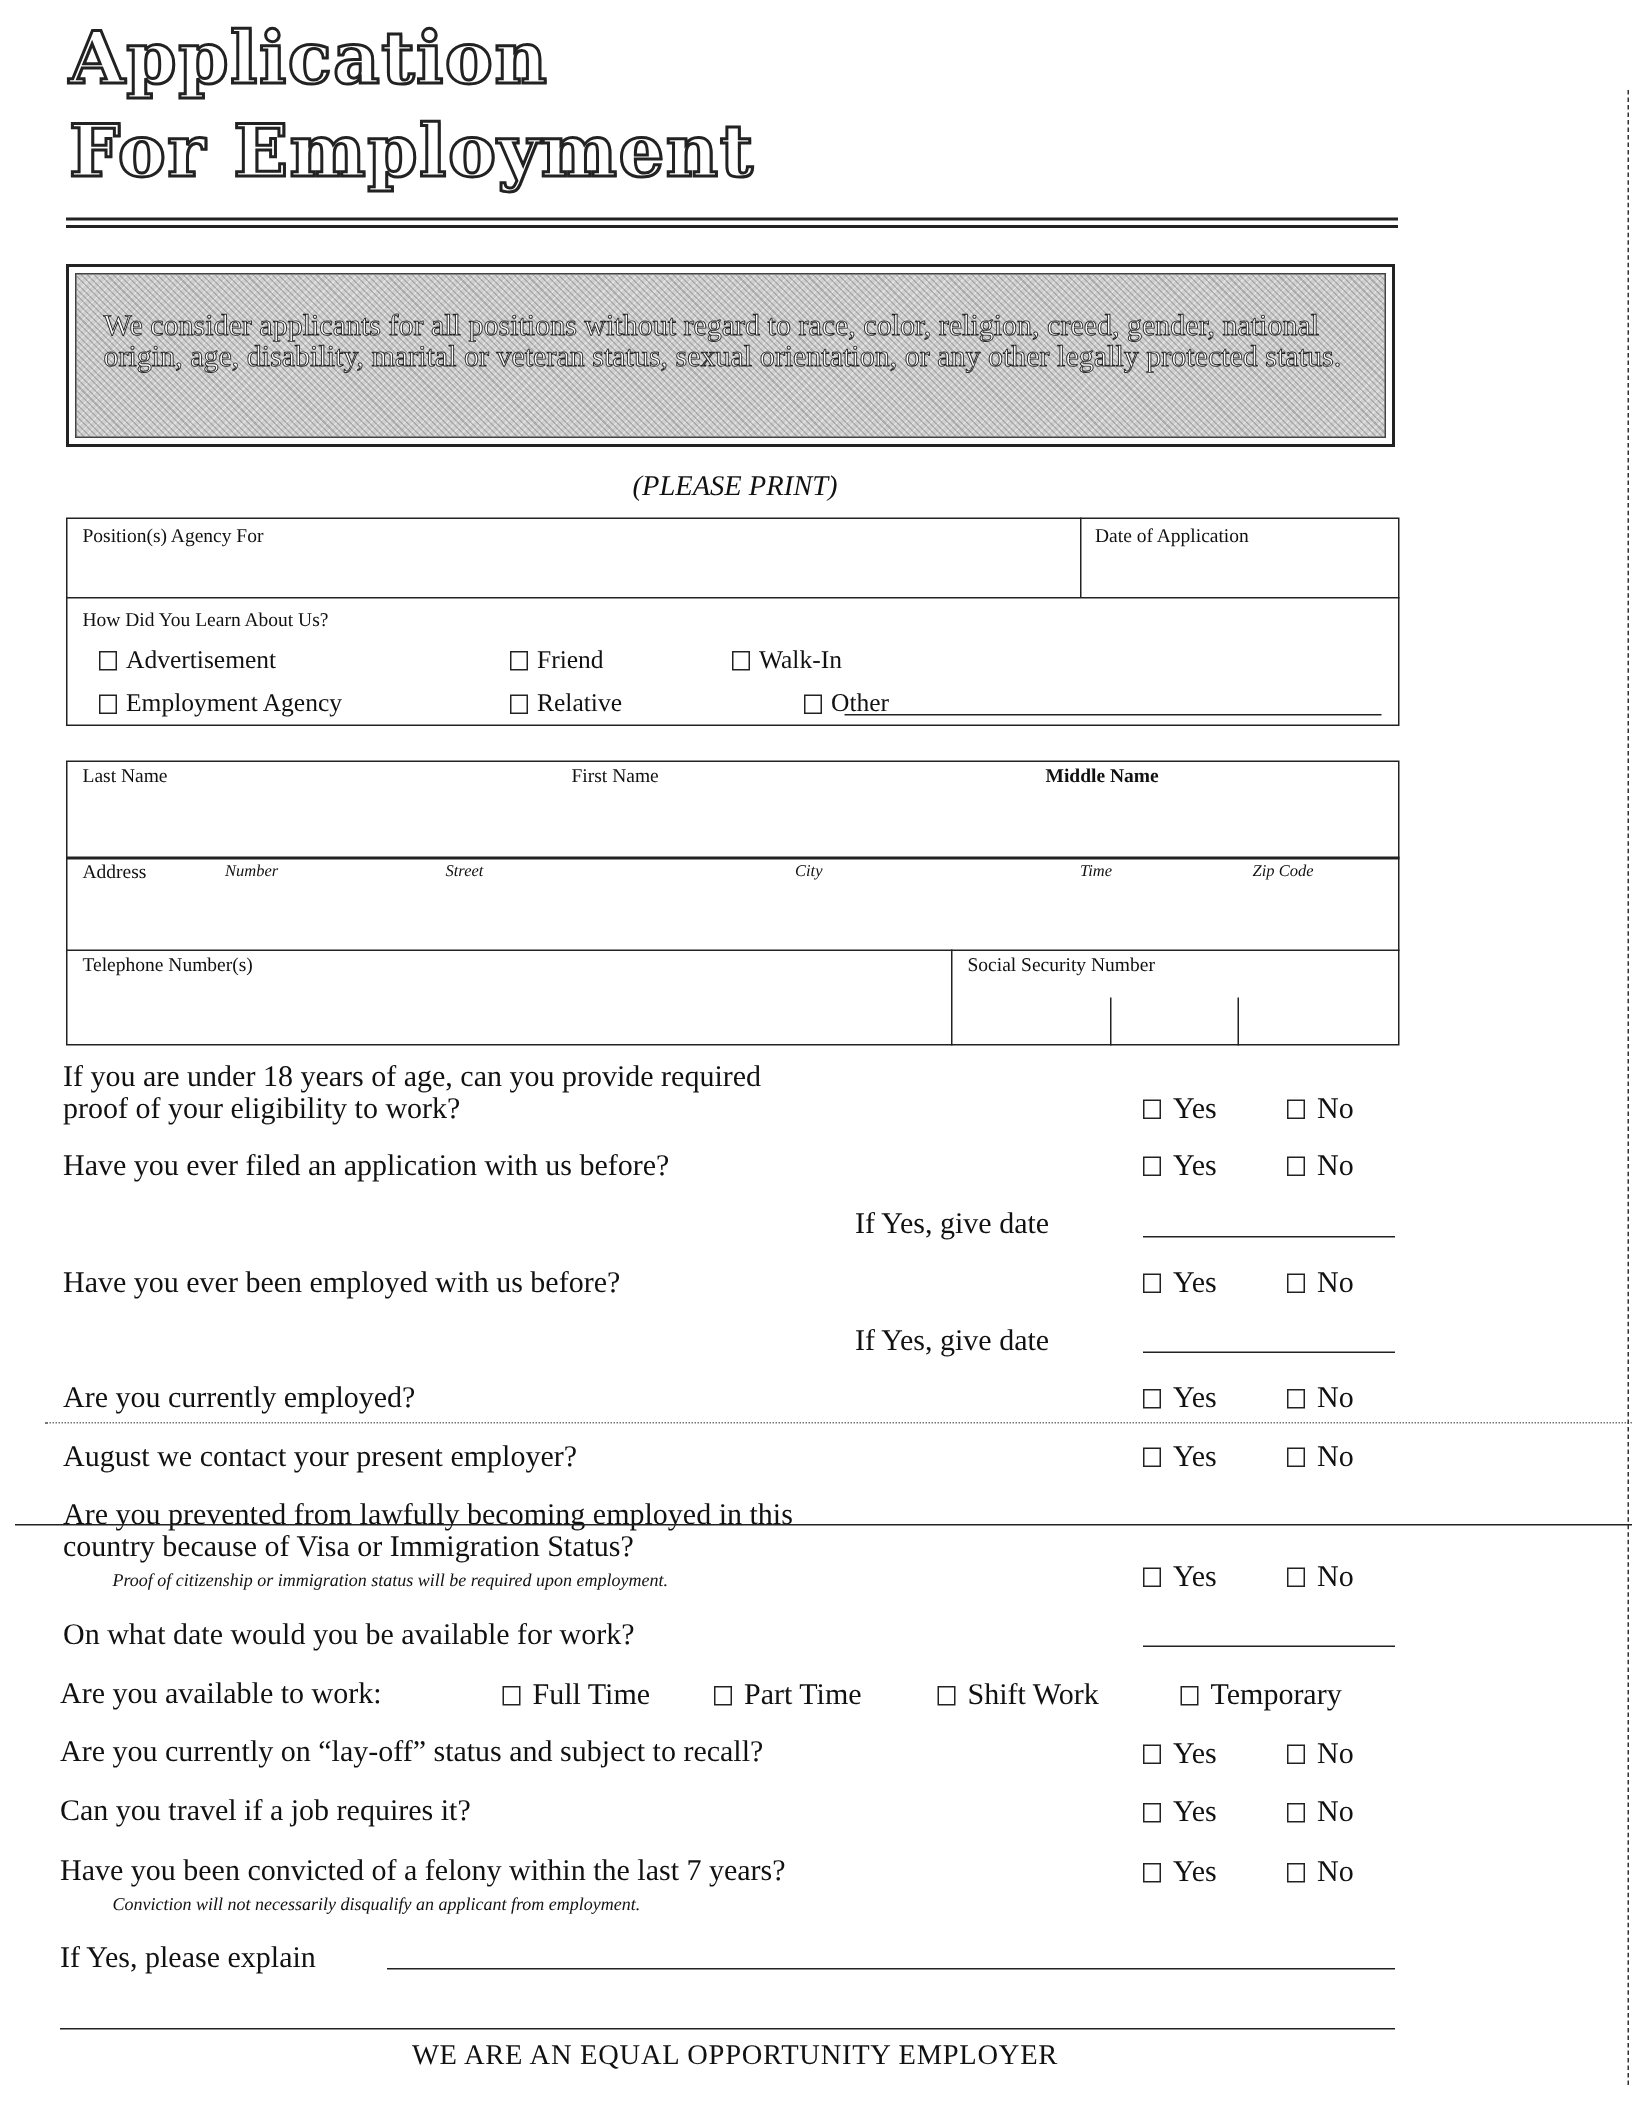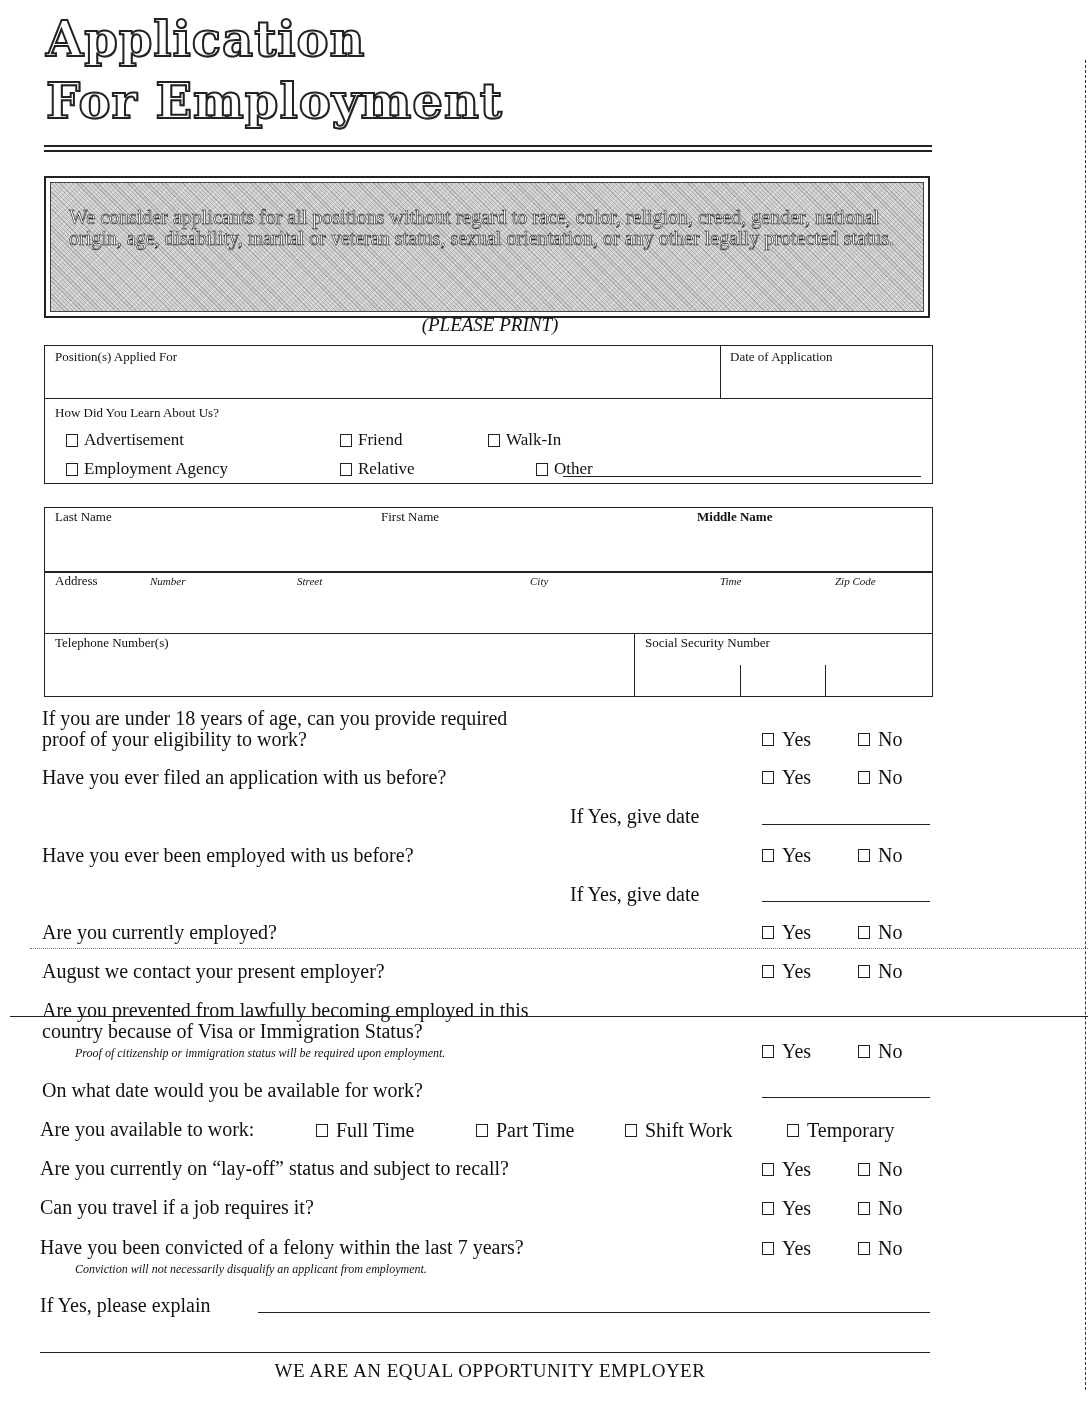--- a/index.html
+++ b/index.html
@@ -12,21 +12,21 @@
   .title {
     font-family: "DejaVu Serif", serif; font-weight: bold;
     font-size: 48px; line-height: 50px; letter-spacing: 1px;
     color: #fff;
     -webkit-text-stroke: 2px #222;
     text-shadow: 1px 1px 0 #777;
     background: none;
   }
   .rule { position: absolute; left: 44px; width: 888px; border-top: 2px solid #222; height: 0; }
   .notice-outer {
-    position: absolute; left: 44px; top: 176px; width: 886px; height: 142px;
+    position: absolute; left: 44px; top: 176px; width: 886px; height: 122px;
     border: 2px solid #222; box-sizing: border-box;
   }
   .notice-inner {
     position: absolute; left: 4px; top: 4px; right: 4px; bottom: 4px;
     border: 1px solid #444;
     background-color: #cfcfcf;
     background-image:
       repeating-linear-gradient(45deg, rgba(0,0,0,0.18) 0 1px, transparent 1px 3px),
       repeating-linear-gradient(-45deg, rgba(255,255,255,0.35) 0 1px, transparent 1px 4px);
   }
@@ -71,21 +71,21 @@
     <div class="notice-text">We consider applicants for all positions without regard to race, color, religion, creed, gender, national origin, age, disability, marital or veteran status, sexual orientation, or any other legally protected status.</div>
   </div>
 </div>
 
 <div class="print-label">(PLEASE PRINT)</div>
 
 <div class="box" style="left:44px; top:345px; width:889px; height:139px;"></div>
 <div class="vline" style="left:720px; top:345px; height:53px;"></div>
 <div class="hline" style="left:44px; top:398px; width:889px;"></div>
 
-<div class="field-label" style="left:55px; top:349px;">Position(s) Applied For</div>
+<div class="field-label" style="left:55px; top:349px;">Position(s) Agency For</div>
 <div class="abs" style="left:46px; top:366px; width:670px; height:30px;"></div>
 <div class="field-label" style="left:730px; top:349px;">Date of Application</div>
 <div class="abs" style="left:724px; top:366px; width:205px; height:30px;"></div>
 
 <div class="field-label" style="left:55px; top:405px;">How Did You Learn About Us?</div>
 
 <div class="opt" style="left:66px; top:430px;">
   <span class="cb"></span>
   <span>Advertisement</span>
 </div>
@@ -208,21 +208,21 @@
   </div>
 <div class="yn" style="left:858px; top:1040px;">
     <span class="cb"></span>
     <span>No</span>
   </div>
 
 <div class="q" style="top:1080px;">On what date would you be available for work?</div>
 <div class="blank" style="left:762px; top:1097px; width:168px;"></div>
 
 <div class="q" style="left:40px; top:1119px;">Are you available to work:</div>
-<div class="yn" style="left:316px; top:1119px;">
+<div class="yn" style="left:335px; top:1119px;">
     <span class="cb"></span>
     <span>Full Time</span>
   </div>
 <div class="yn" style="left:476px; top:1119px;">
     <span class="cb"></span>
     <span>Part Time</span>
   </div>
 <div class="yn" style="left:625px; top:1119px;">
     <span class="cb"></span>
     <span>Shift Work</span>

